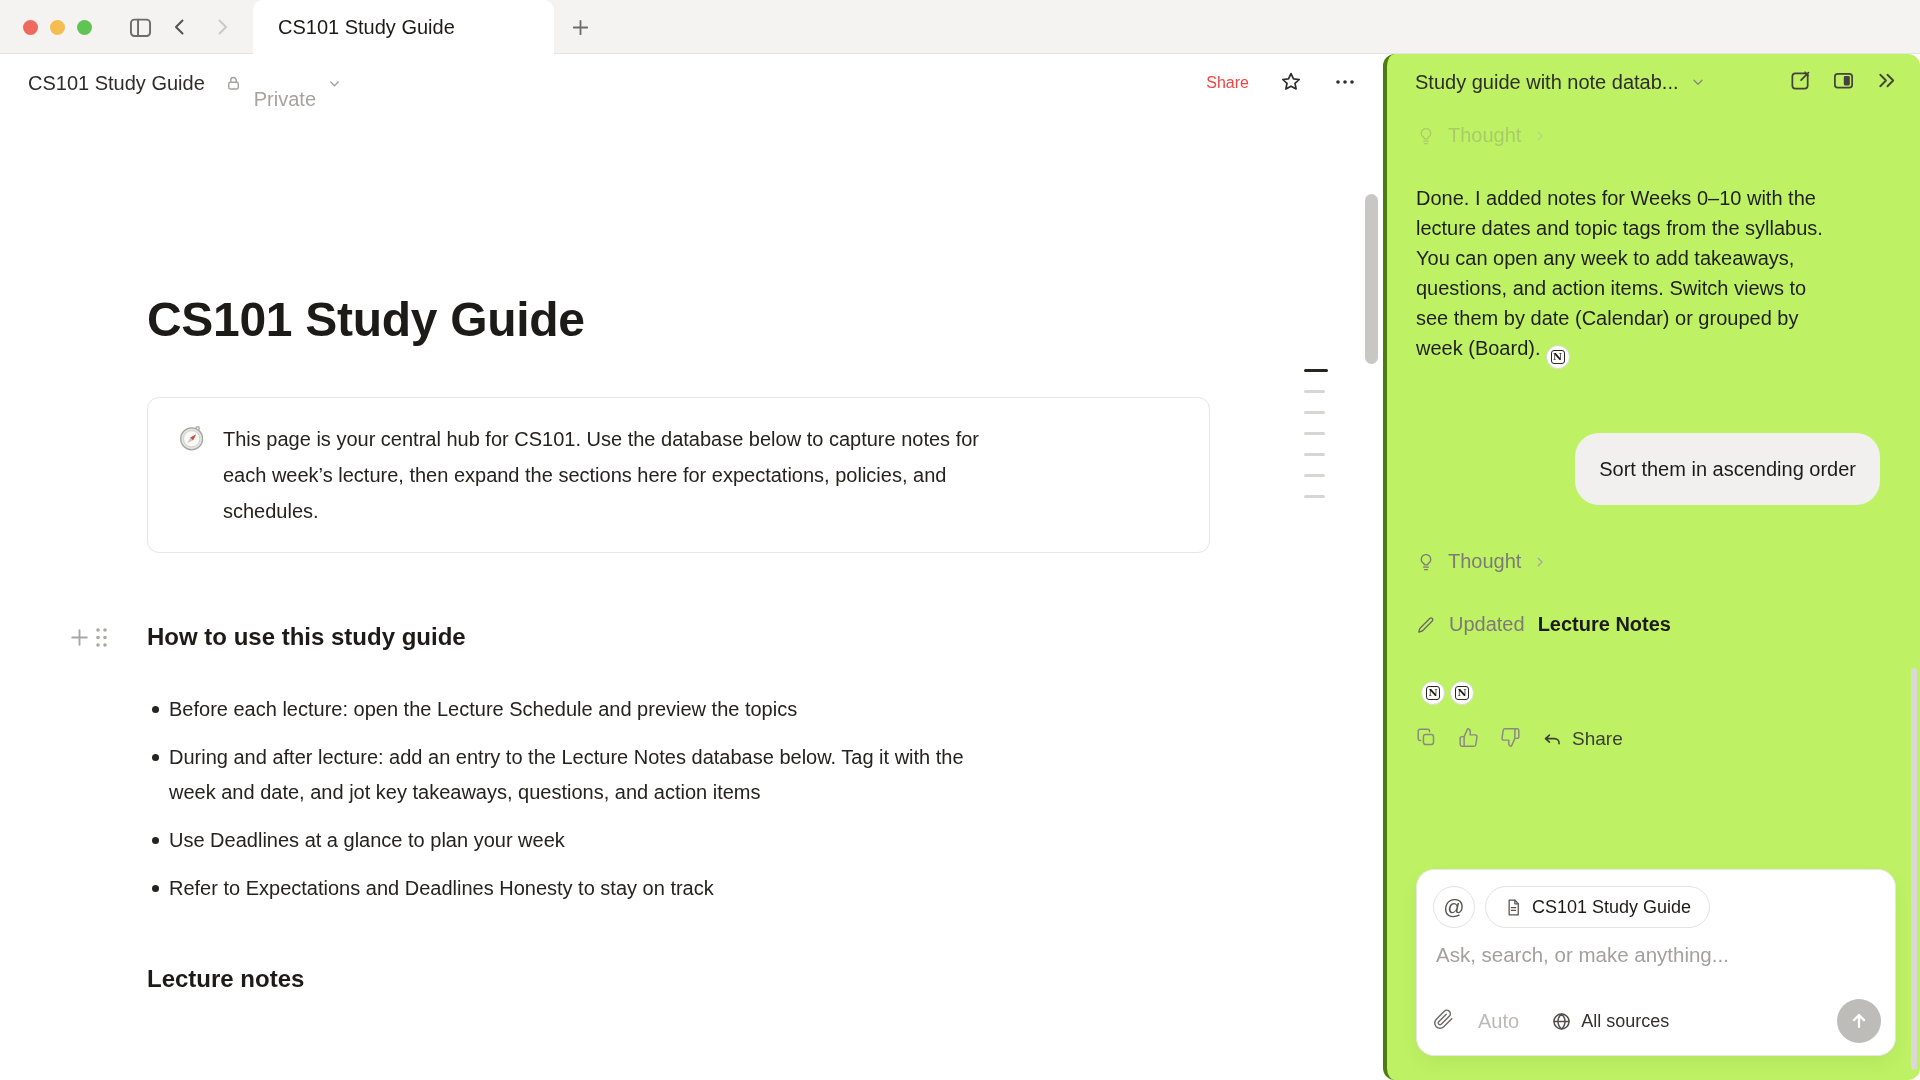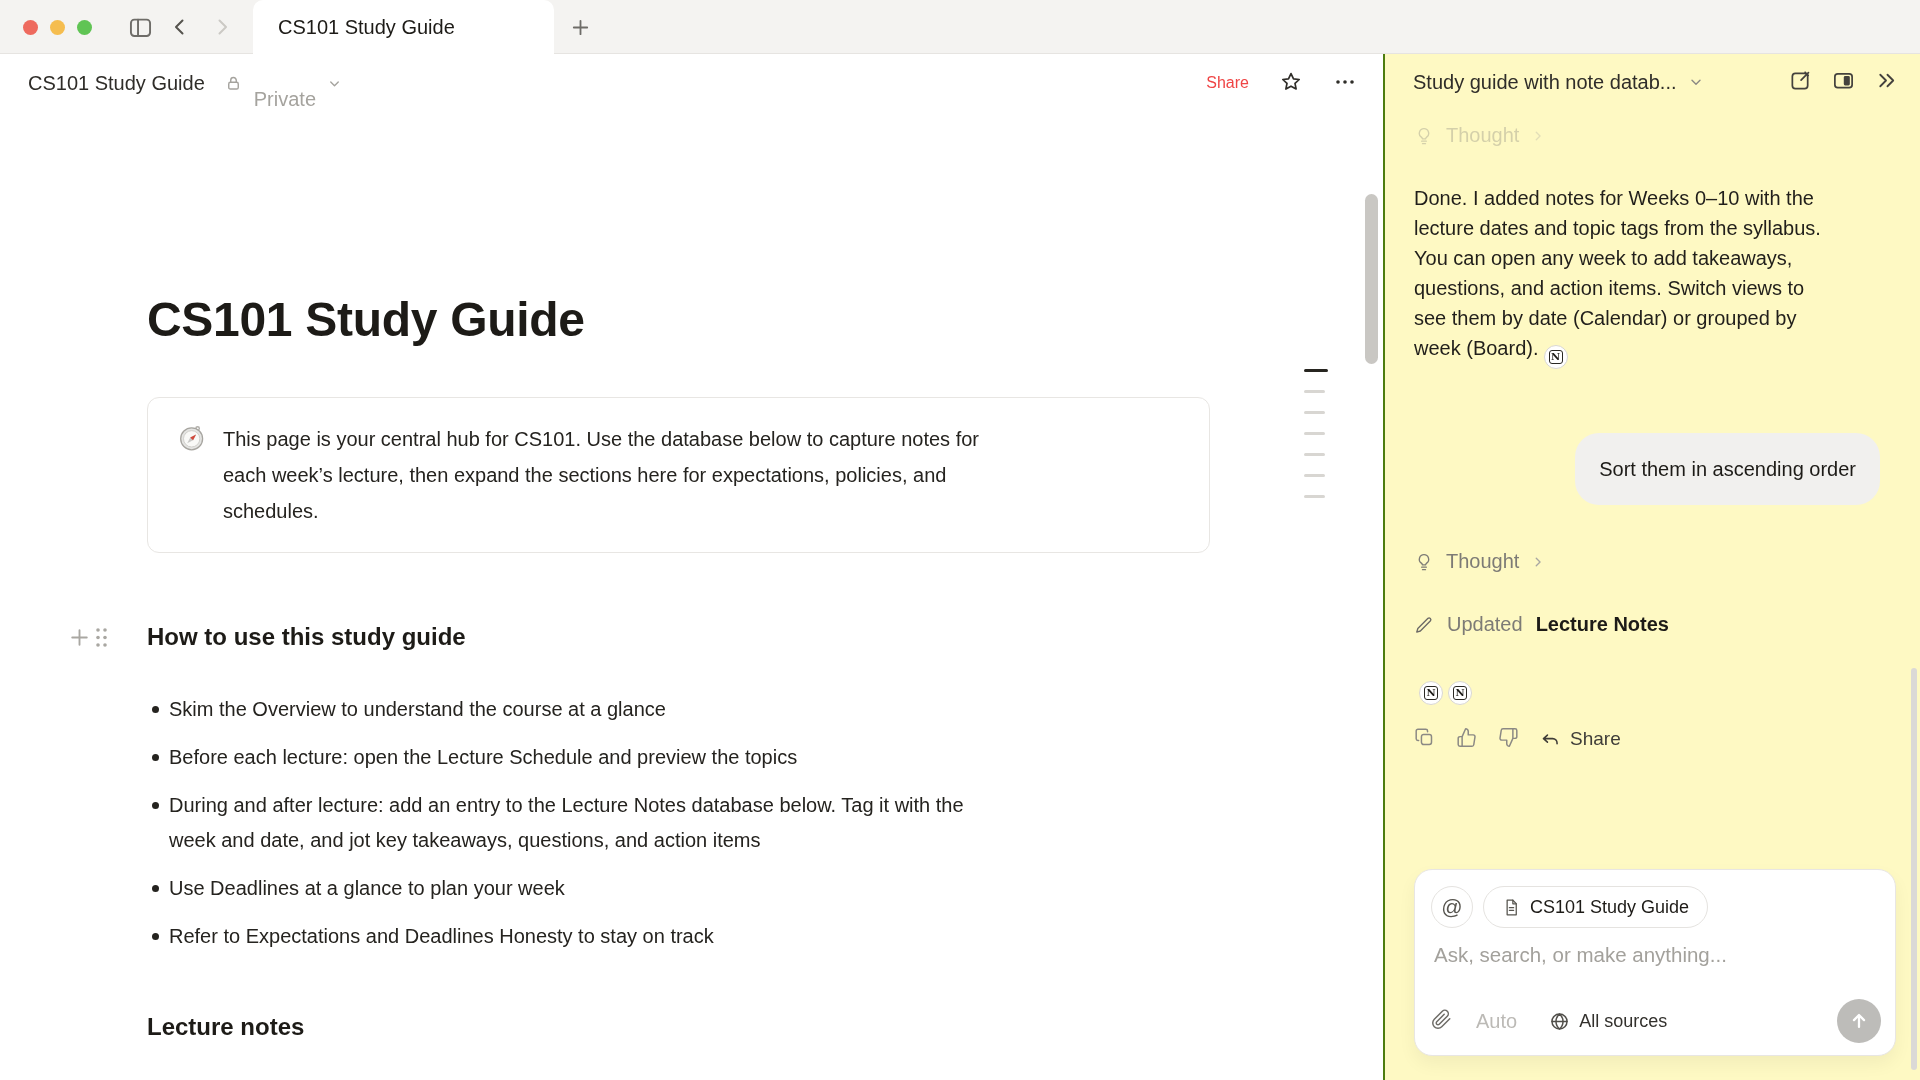--- a/index.html
+++ b/index.html
@@ -38,21 +38,21 @@
   .bullet { position:relative; padding-left:22px; margin-bottom:13px; font-size:20px; line-height:35px; color:#25231f; white-space:pre-line; }
   .bullet::before { content:""; position:absolute; left:5px; top:14px; width:7px; height:7px; border-radius:50%; background:#25231f; }
   .h2-second { margin-top:52px; }
 
   .toc { position:absolute; left:1304px; top:315px; }
   .toc-line { width:21px; height:3px; border-radius:2px; background:#d8d6d2; margin-top:18px; }
   .toc-line.active { width:24px; background:#272520; margin-top:0; }
   .main-scroll { position:absolute; left:1365px; top:140px; width:13px; height:170px; background:#c9c7c3; border-radius:7px; }
 
   
-  .sidebar { position:absolute; top:54px; left:1383px; right:0; bottom:0; background:#fef9c3; border-left:2px solid #4d7c0f; }
+  .sidebar { position:absolute; top:54px; left:1383px; right:0; bottom:0; background:#bef264; border-left:4px solid #4d7c0f;border-radius:12px; }
   .sb-header { position:absolute; top:0; left:0; right:0; height:56px; }
   .sb-title { position:absolute; left:28px; top:0; height:56px; display:flex; align-items:center; gap:11px; background:none; border:none; cursor:pointer; font-family:inherit; font-size:20px; font-weight:500; color:#2f2d29; }
   .sb-icons { position:absolute; right:22px; top:0; height:56px; display:flex; align-items:center; gap:20px; color:#44423d; }
   .sb-body { position:absolute; left:29px; right:40px; top:56px; }
   .thought-row { display:flex; align-items:center; gap:12px; font-size:20px; color:#7d7b76; cursor:pointer; }
   .thought-faded { opacity:.32; margin-top:14px; }
   .thought-2 { margin-top:45px; }
   .msg { font-size:20px; line-height:30px; color:#211f1b; }
   .msg-1 { margin-top:36px; }
   .msg-2 { margin-top:33px; }
@@ -195,21 +195,20 @@
               <circle cx="5" cy="12.5" r="1.8"></circle>
               <circle cx="12" cy="12.5" r="1.8"></circle>
               <circle cx="5" cy="20" r="1.8"></circle>
               <circle cx="12" cy="20" r="1.8"></circle>
             </svg>
         </span>
         <h2 class="h2">How to use this study guide</h2>
       </div>
 
       <ul class="bullets">
-          <li class="bullet">Skim the Overview to understand the course at a glance</li>
           <li class="bullet">Before each lecture: open the Lecture Schedule and preview the topics</li>
           <li class="bullet">During and after lecture: add an entry to the Lecture Notes database below. Tag it with the
 week and date, and jot key takeaways, questions, and action items</li>
           <li class="bullet">Use Deadlines at a glance to plan your week</li>
           <li class="bullet">Refer to Expectations and Deadlines Honesty to stay on track</li>
         </ul>
 
       <h2 class="h2 h2-second">Lecture notes</h2>
     </div>
 

